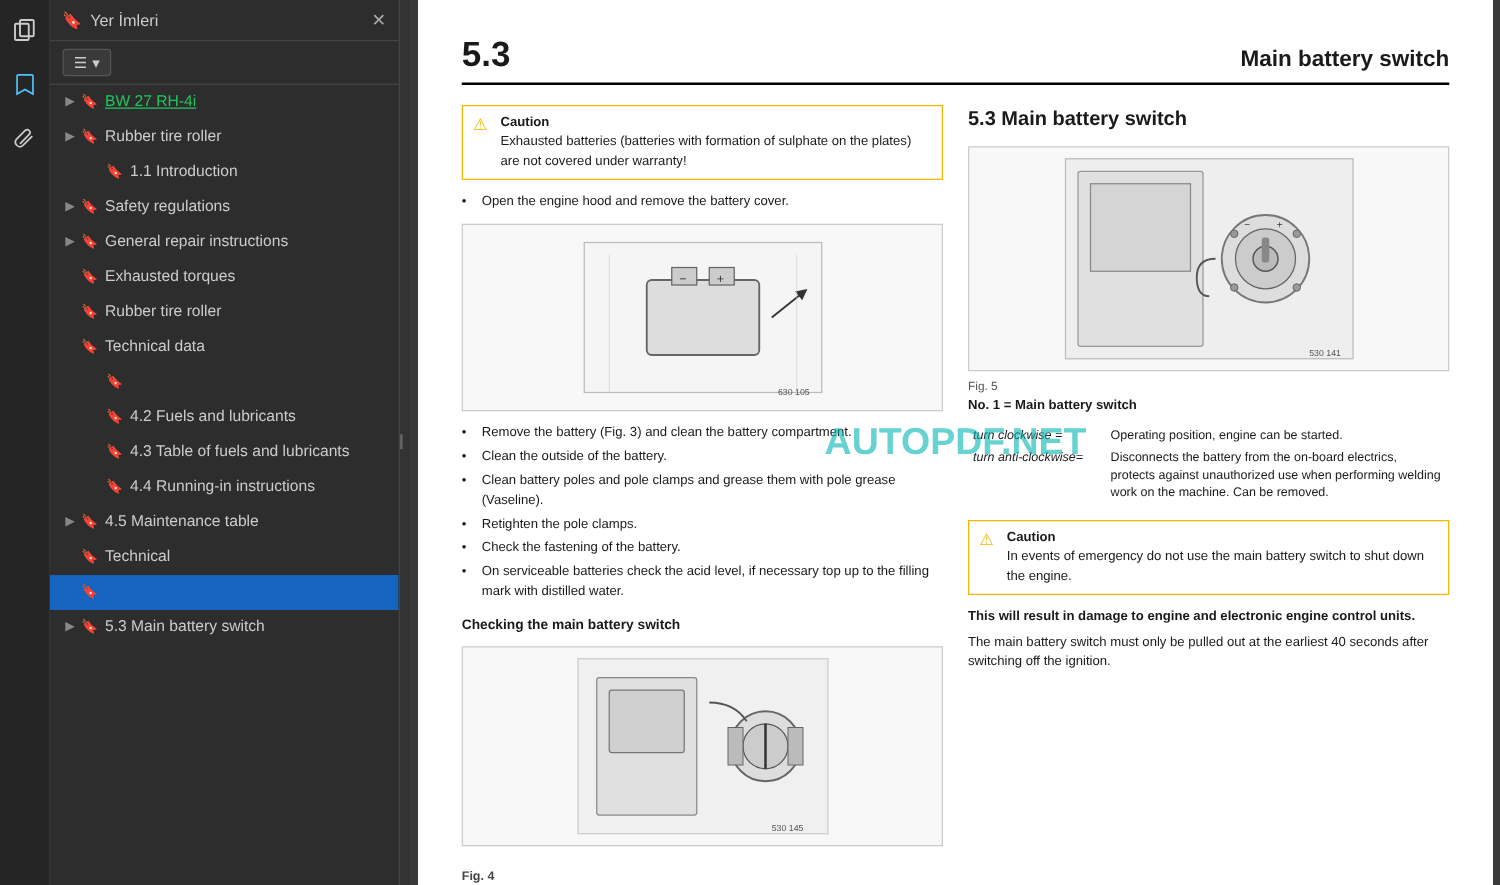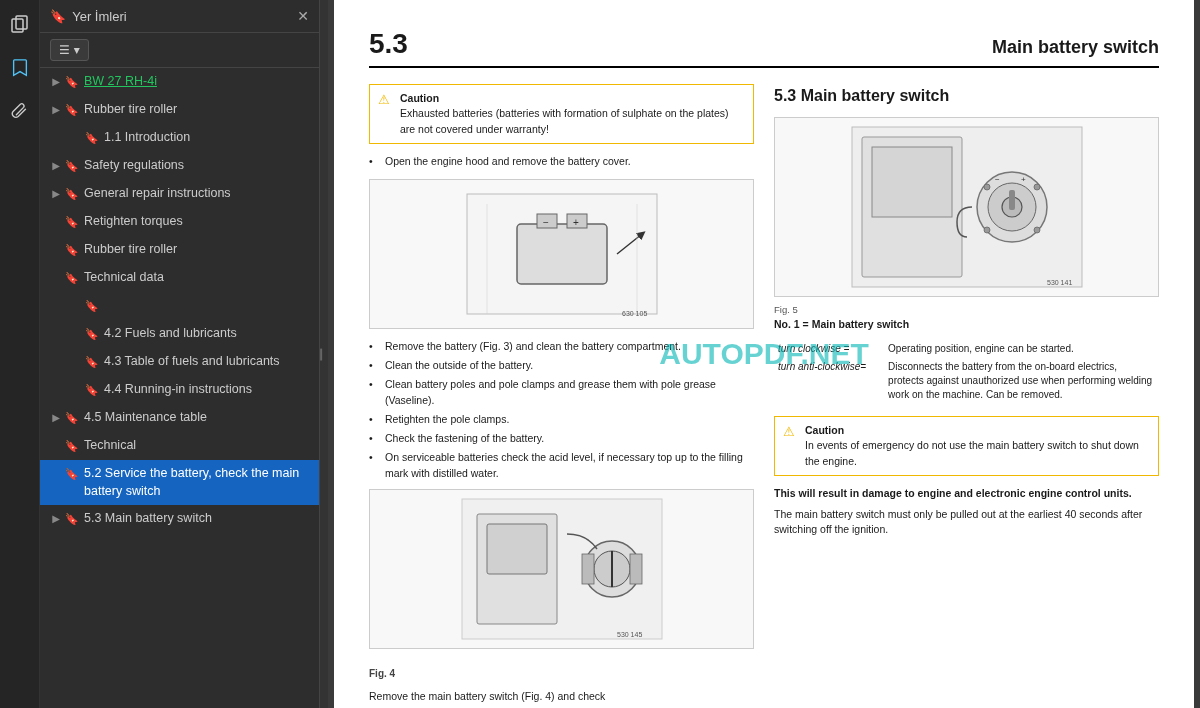--- a/index.html
+++ b/index.html
@@ -351,21 +351,21 @@
 
     <div class="tree-item">
       <span class="expand-arrow">▶</span>
       <span class="bookmark-icon">🔖</span>
       <span class="item-label">General repair instructions</span>
     </div>
 
     <div class="tree-item">
       <span class="expand-arrow"></span>
       <span class="bookmark-icon">🔖</span>
-      <span class="item-label">Retighten torques</span>
+      <span class="item-label">Exhausted torques</span>
     </div>
 
     <div class="tree-item">
       <span class="expand-arrow"></span>
       <span class="bookmark-icon">🔖</span>
       <span class="item-label">Rubber tire roller</span>
     </div>
 
     <div class="tree-item">
       <span class="expand-arrow"></span>
@@ -404,21 +404,20 @@
 
     <div class="tree-item">
       <span class="expand-arrow"></span>
       <span class="bookmark-icon">🔖</span>
       <span class="item-label">Technical</span>
     </div>
 
     <div class="tree-item active">
       <span class="expand-arrow"></span>
       <span class="bookmark-icon">🔖</span>
-      <span class="item-label">5.2 Service the battery, check the main battery switch</span>
     </div>
 
     <div class="tree-item">
       <span class="expand-arrow">▶</span>
       <span class="bookmark-icon">🔖</span>
       <span class="item-label">5.3 Main battery switch</span>
     </div>
   </div>
 </div>
 
@@ -497,20 +496,21 @@
           </div>
           <div class="bullet-item">
             <span class="bullet-dot">•</span>
             <span>Check the fastening of the battery.</span>
           </div>
           <div class="bullet-item">
             <span class="bullet-dot">•</span>
             <span>On serviceable batteries check the acid level, if necessary top up to the filling mark with distilled water.</span>
           </div>
 
+          <div class="subheading" style="margin-top:12px;">Checking the main battery switch</div>
 
           <div class="figure-box" style="height:160px;margin:8px 0;">
             <svg width="210" height="150" viewBox="0 0 210 150">
               <rect x="5" y="5" width="200" height="140" fill="#f0f0f0" stroke="#ccc" stroke-width="1"></rect>
 
               <rect x="20" y="20" width="80" height="110" rx="2" fill="#e0e0e0" stroke="#888" stroke-width="1"></rect>
               <rect x="30" y="30" width="60" height="50" rx="2" fill="#d0d0d0" stroke="#777" stroke-width="1"></rect>
 
               <circle cx="155" cy="75" r="28" fill="#ddd" stroke="#666" stroke-width="1.5"></circle>
               <circle cx="155" cy="75" r="18" fill="#ccc" stroke="#555" stroke-width="1"></circle>

